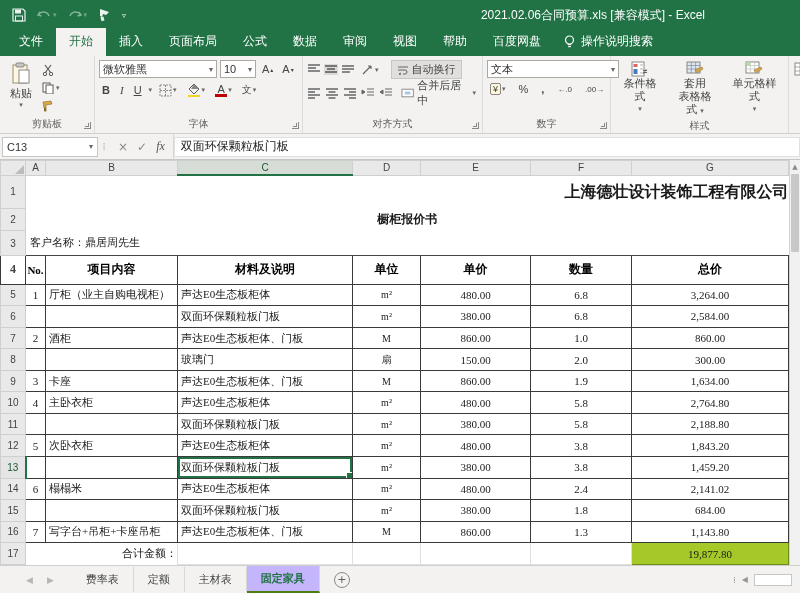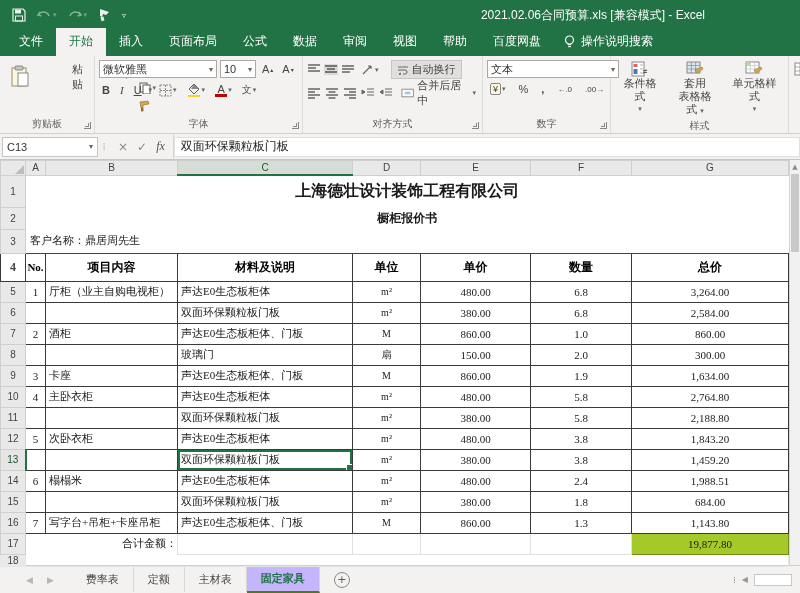--- a/index.html
+++ b/index.html
@@ -24,21 +24,21 @@
   
   .ribbon { height:78px; background:#f3f2f1; display:flex; border-bottom:1px solid #d2d0ce; }
   .rgroup { border-right:1px solid #dddcda; display:flex; flex-direction:column; height:100%; }
   .rbody { flex:1; display:flex; align-items:flex-start; padding:4px 4px 0; }
   .rlabel { height:16px; font-size:10px; color:#605e5c; text-align:center; position:relative; line-height:14px; }
   .launcher { position:absolute; right:3px; bottom:4px; width:7px; height:7px;
     border-right:1px solid #8a8886; border-bottom:1px solid #8a8886; }
   .launcher::after { content:""; position:absolute; right:1px; bottom:1px; width:3px; height:3px;
     border-right:1px solid #8a8886; border-bottom:1px solid #8a8886; }
 
-  .paste { display:flex; flex-direction:row; align-items:center; font-size:11px; color:#444; padding:2px 6px;gap:42px; }
+  .paste { display:flex; flex-direction:column; align-items:center; font-size:11px; color:#444; padding:2px 6px; }
   .minicol { display:flex; flex-direction:column; gap:4px; padding:3px 4px; }
   .minibtn { display:flex; align-items:center; gap:2px; height:14px; }
 
   .fontrow { display:flex; align-items:center; gap:3px; }
   .combo { background:#fff; border:1px solid #aca9a5; font-size:11px; height:18px;
     display:flex; align-items:center; justify-content:space-between; padding:0 3px; color:#333; }
   .combo .glyph { font-size:8px; color:#666; }
   .iconbtn { font-size:11px; color:#444; display:flex; align-items:center; gap:1px; padding:1px 3px; }
   .rrow { display:flex; align-items:center; gap:4px; margin-top:4px; }
 
@@ -74,21 +74,21 @@
   th.corner::after { content:""; position:absolute; right:1px; bottom:1px;
     border-bottom:9px solid #bdbdbd; border-left:9px solid transparent; }
   th.colsel { background:#d6dcd6; border-bottom:2px solid #217346; color:#175633; }
 
   th.rowhead { background:#e9e9e9; border:1px solid #cfcfcf; font-size:10px; font-weight:normal;
     color:#444; }
   .current-row th.rowhead { background:#e5e5e5; color:#175633; border-right:2px solid #217346; }
 
   .cell { font-family:"Liberation Serif","DejaVu Serif",serif; font-size:11px; color:#1a1a1a; }
   .r1 td { height:32px; } .r2 td { height:22px;font-family:Liberation Serif, serif; } .r3 td { height:24px; } .r4 th { height:28px; }
-  .company { text-align:center; font-size:16px; font-weight:bold; }
+  .company { text-align:right; font-size:16px; font-weight:bold; }
   .doctype { text-align:center; font-size:12px; font-weight:bold; }
   .customer { text-align:left; font-size:11px; padding-left:4px; border-bottom:1px solid #444; }
 
   .thead th { border:1px solid #3a3a3a; font-size:12px; font-weight:bold; text-align:center;
     font-family:"Liberation Serif","DejaVu Serif",serif; background:#fff; }
   .drow { height:21px; }
   .drow td { border:1px solid #3a3a3a; height:21px; }
   td.c-no, td.c-unit, td.c-price, td.c-qty, td.c-total { text-align:center; }
   td.c-item, td.c-mat { text-align:left; padding-left:3px; }
   td.c-unit { font-size:10px; }
@@ -567,21 +567,21 @@
           <td class="cell c-total">1,459.20</td>
         </tr>
         <tr class="drow">
           <th class="rowhead">14</th>
           <td class="cell c-no">6</td>
           <td class="cell c-item">榻榻米</td>
           <td class="cell c-mat">声达E0生态板柜体</td>
           <td class="cell c-unit">m²</td>
           <td class="cell c-price">480.00</td>
           <td class="cell c-qty">2.4</td>
-          <td class="cell c-total">1,988.51</td>
+          <td class="cell c-total">2,141.02</td>
         </tr>
         <tr class="drow">
           <th class="rowhead">15</th>
           <td class="cell c-no"></td>
           <td class="cell c-item"></td>
           <td class="cell c-mat">双面环保颗粒板门板</td>
           <td class="cell c-unit">m²</td>
           <td class="cell c-price">380.00</td>
           <td class="cell c-qty">1.8</td>
           <td class="cell c-total">684.00</td>
@@ -599,24 +599,20 @@
 
       <tr class="trow">
         <th class="rowhead">17</th>
         <td class="cell total-label" colspan="2">合计金额：</td>
         <td class="cell"></td>
         <td class="cell"></td>
         <td class="cell"></td>
         <td class="cell"></td>
         <td class="cell total-value">19,877.80</td>
       </tr>
-      <tr class="prow">
-        <th class="rowhead">18</th>
-        <td colspan="7"></td>
-      </tr>
     </tbody>
   </table>
 
   <div class="vscroll">
     <span class="arr glyph">▲</span>
     <div class="vthumb"></div>
   </div>
 </div>
 
 <div class="sheetbar">

